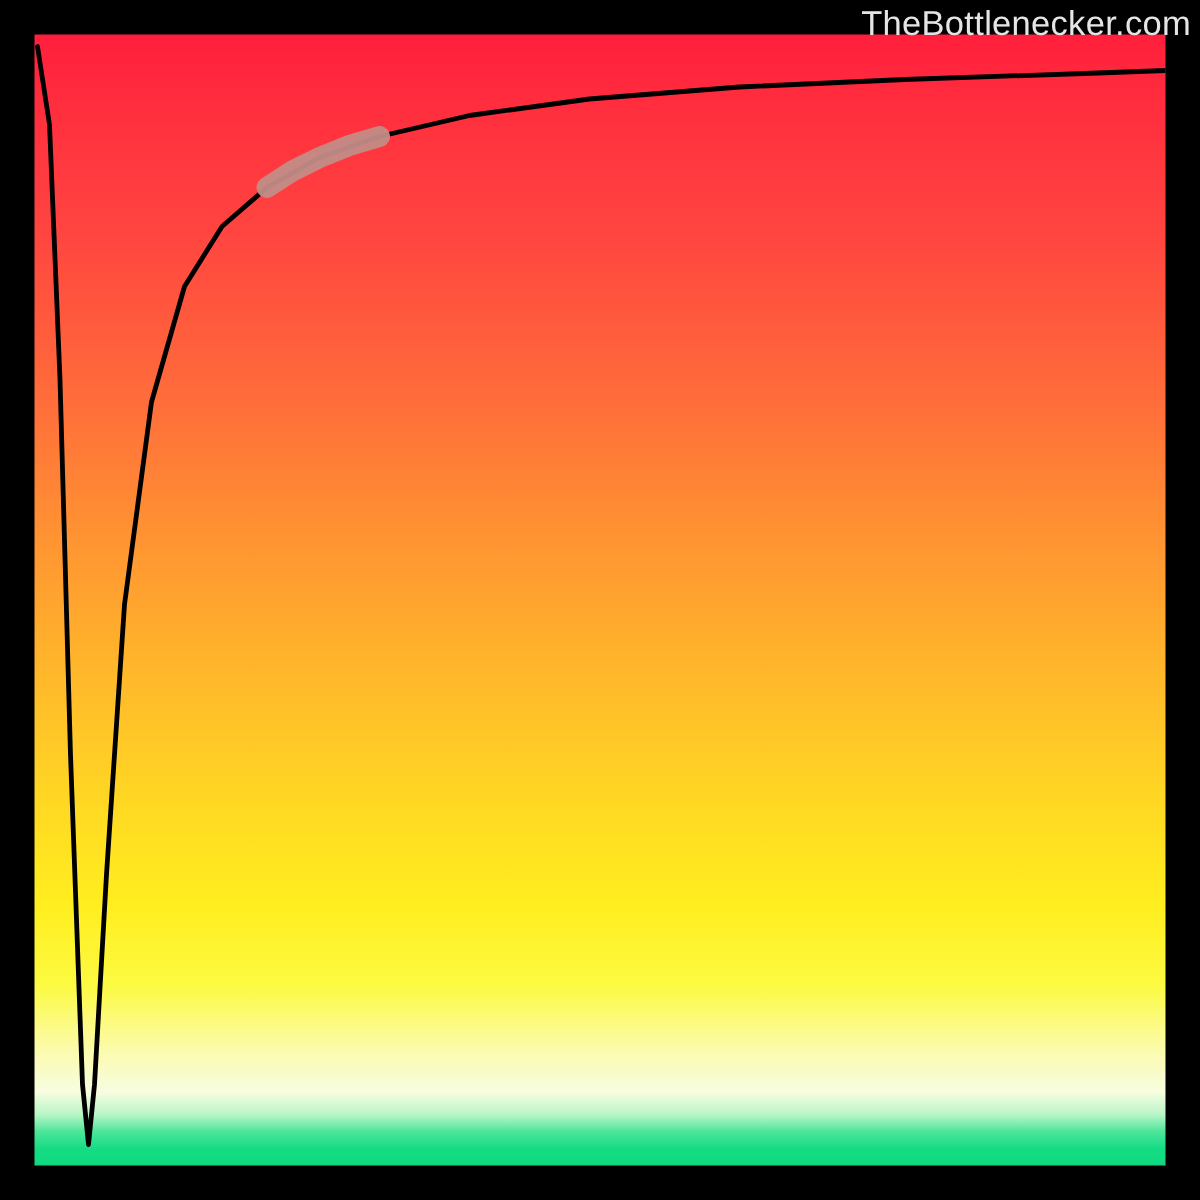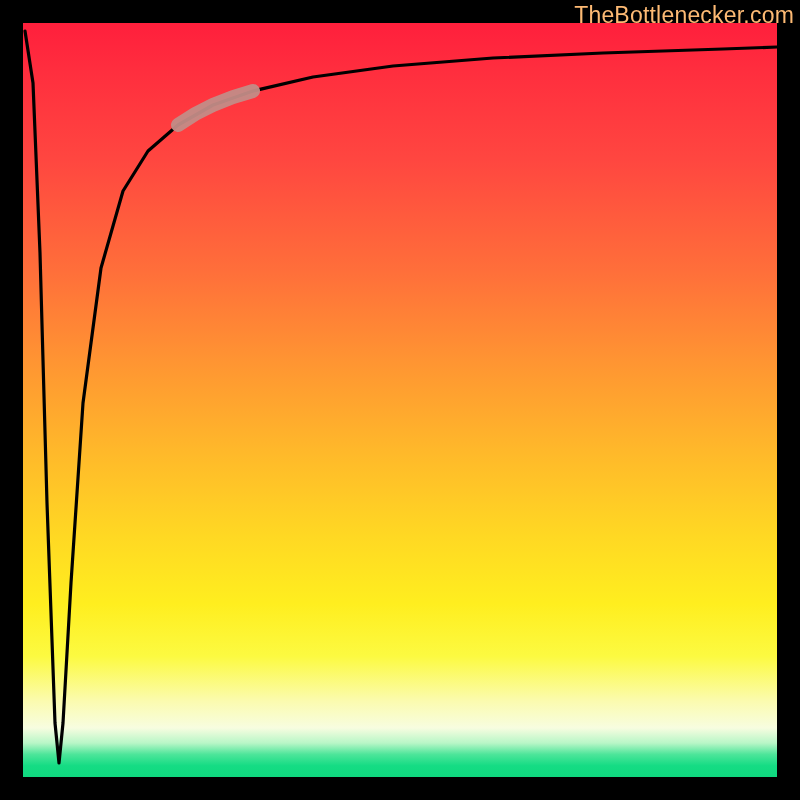--- a/index.html
+++ b/index.html
@@ -48,21 +48,21 @@
     left: 23px;
     top: 23px;
     width: 754px;
     height: 754px;
     pointer-events: none;
   }
   .watermark {
     position: absolute;
     top: 2px;
     right: 6px;
-    color: #fdba74;
+    color: #e5e5e5;
     font-size: 23px;
     letter-spacing: 0.2px;
     font-weight: 400;
     margin-left: 48px;
   }
 </style>
 </head>
 <body>
 
 <div class="frame">

